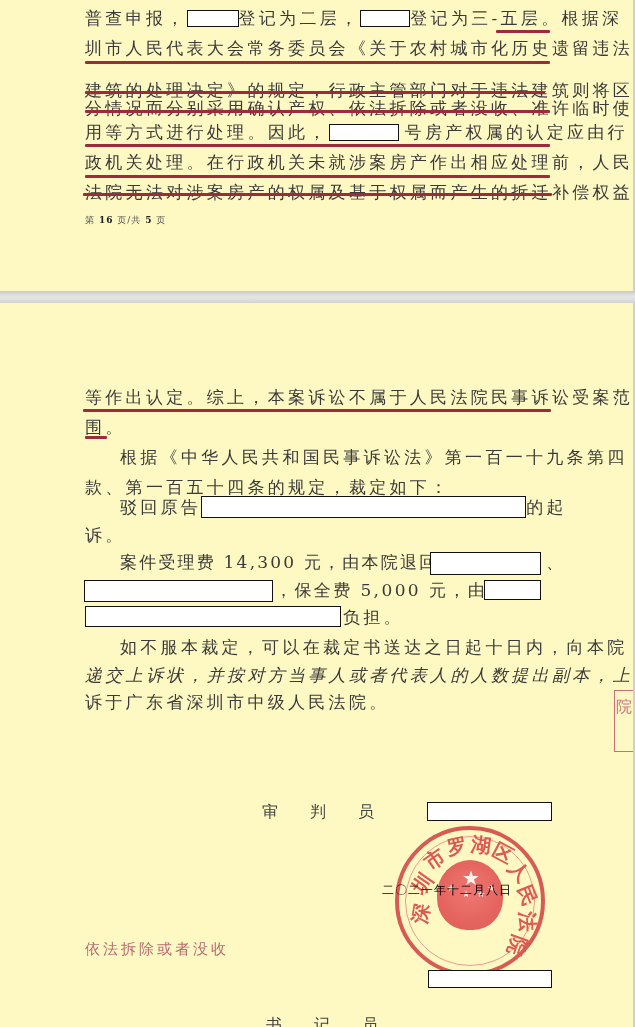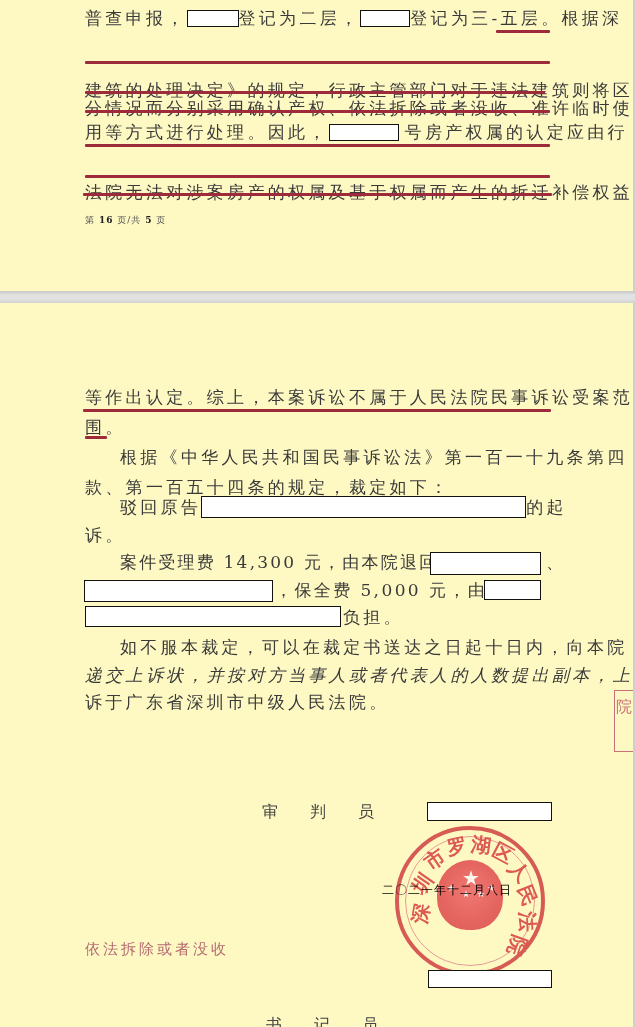--- a/index.html
+++ b/index.html
@@ -52,33 +52,35 @@
 </head>
 <body>
 
 <div class="page page1">
 
   <div class="line" style="top:7px;">
     <span>普查申报，</span><span class="box" style="width:52px;"></span><span>登记为二层，</span><span class="box" style="width:50px;"></span><span>登记为三-五层。</span><span>根据深</span>
   </div>
   <div class="ul" style="left:496px; top:30px; width:54px;"></div>
 
+  <div class="line" style="top:37px;">圳市人民代表大会常务委员会《关于农村城市化历史遗留违法</div>
   <div class="ul" style="left:85px; top:61px; width:465px;"></div>
 
   <div class="line" style="top:79px;">建筑的处理决定》的规定，行政主管部门对于违法建筑则将区</div>
   <div class="ul" style="left:85px; top:91px; width:460px;"></div>
 
   <div class="line" style="top:97px;">分情况而分别采用确认产权、依法拆除或者没收、准许临时使</div>
   <div class="ul" style="left:85px; top:110px; width:465px;"></div>
 
   <div class="line" style="top:121px;">
     <span>用等方式进行处理。因此，</span><span class="box" style="width:70px;"></span><span style="margin-left:6px;">号房产权属的认定应由行</span>
   </div>
   <div class="ul" style="left:85px; top:144px; width:465px;"></div>
 
+  <div class="line" style="top:151px;">政机关处理。在行政机关未就涉案房产作出相应处理前，人民</div>
   <div class="ul" style="left:85px; top:175px; width:465px;"></div>
 
   <div class="line" style="top:181px;">法院无法对涉案房产的权属及基于权属而产生的拆迁补偿权益</div>
   <div class="ul" style="left:83px; top:193px; width:469px;"></div>
 
   <div class="footer">
     <span>第</span>
     <b>16</b>
     <span>页/共</span>
     <b>5</b>

